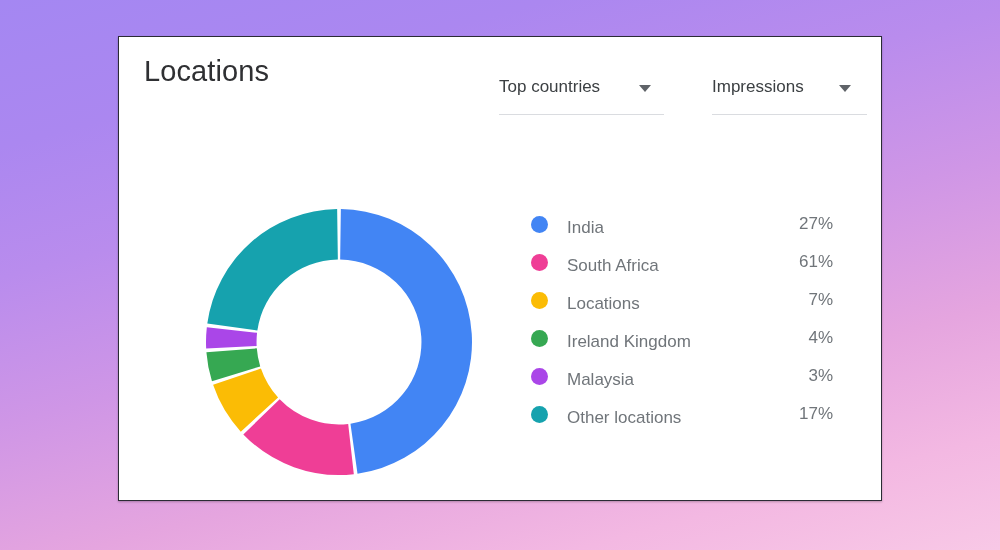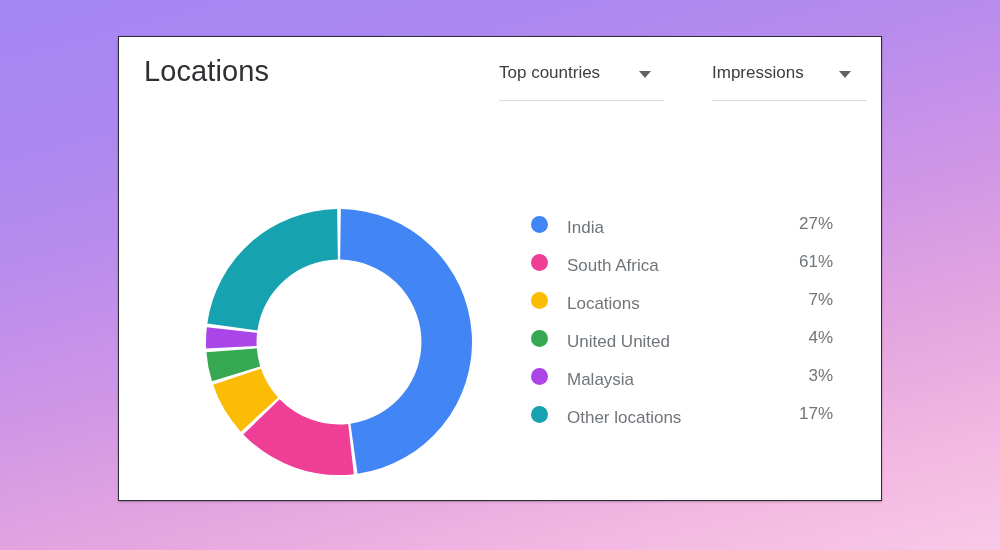--- a/index.html
+++ b/index.html
@@ -55,21 +55,21 @@
     top: 18px;
     font-size: 29px;
     font-weight: 400;
     color: #2f3033;
     letter-spacing: 0.1px;
     white-space: nowrap;
   }
 
   .selector {
     position: absolute;
-    top: 26px;
+    top: 40px;
     height: 38px;
     border-bottom: 1px solid #dadce0;
     display: flex;
     align-items: flex-start;
     cursor: pointer;
     box-sizing: border-box;
   }
   .selector.s1 { left: 380px; width: 165px; }
   .selector.s2 { left: 593px; width: 155px; }
 
@@ -186,21 +186,21 @@
           <span class="legend-name">South Africa</span>
           <span class="legend-value">61%</span>
         </div>
         <div class="legend-row">
           <span class="legend-dot" style="background: rgb(251, 188, 5);"></span>
           <span class="legend-name">Locations</span>
           <span class="legend-value">7%</span>
         </div>
         <div class="legend-row">
           <span class="legend-dot" style="background: rgb(54, 168, 82);"></span>
-          <span class="legend-name">United United</span>
+          <span class="legend-name">Ireland Kingdom</span>
           <span class="legend-value">4%</span>
         </div>
         <div class="legend-row">
           <span class="legend-dot" style="background: rgb(170, 70, 232);"></span>
           <span class="legend-name">Malaysia</span>
           <span class="legend-value">3%</span>
         </div>
         <div class="legend-row">
           <span class="legend-dot" style="background: rgb(22, 162, 174);"></span>
           <span class="legend-name">Other locations</span>

